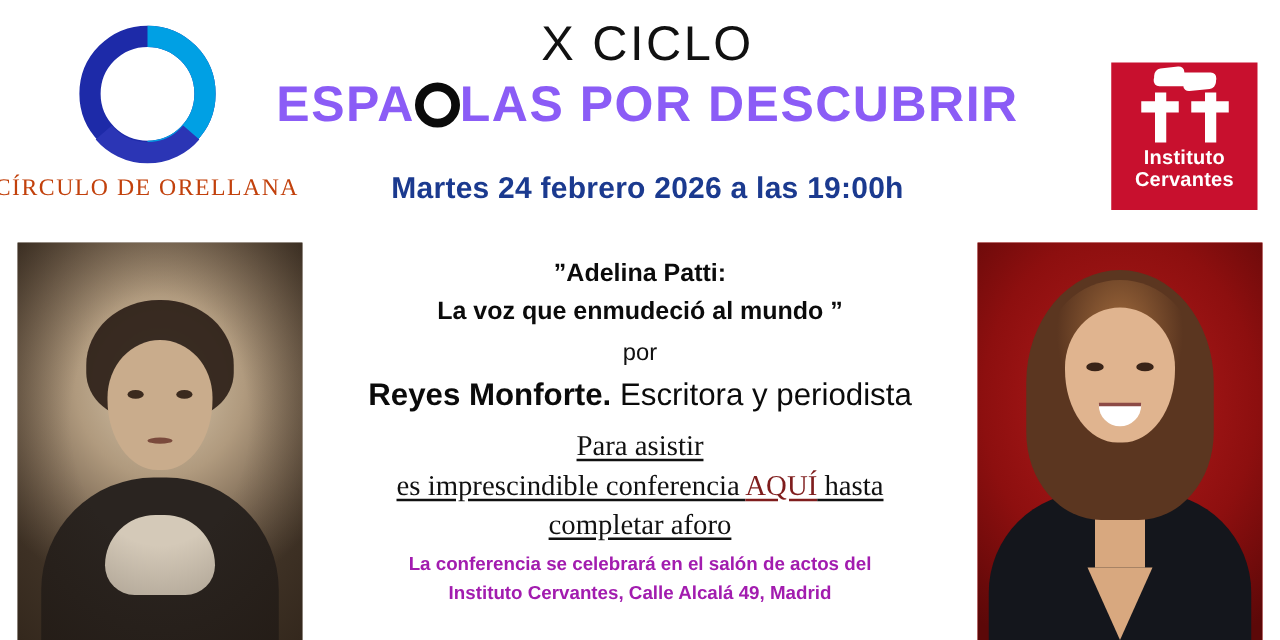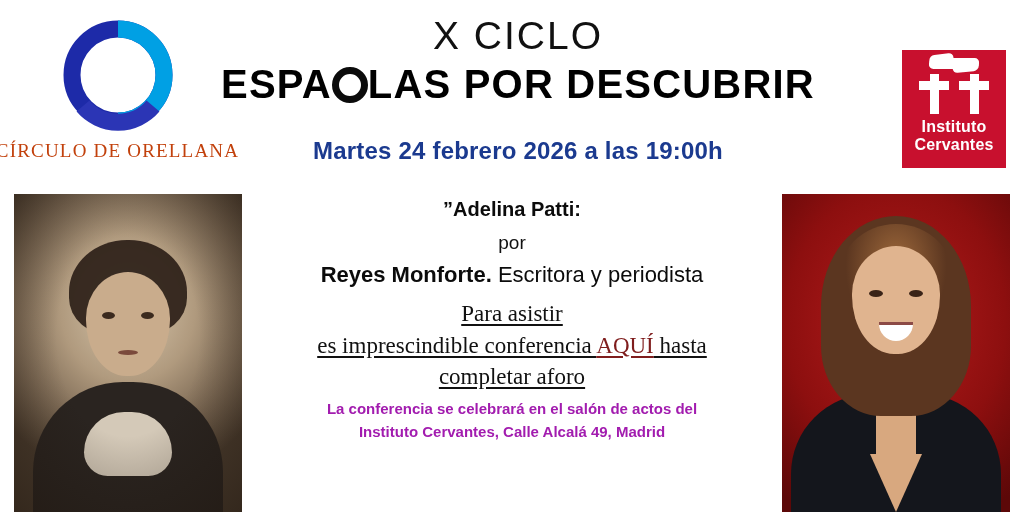--- a/index.html
+++ b/index.html
@@ -68,21 +68,21 @@
     font-size: 39px;
     font-weight: 400;
     letter-spacing: 2px;
     color: #111111;
     margin-bottom: 2px;
   }
   .main-title {
     font-size: 40px;
     font-weight: 700;
     letter-spacing: 1.2px;
-    color: #000000;
+    color: #8b5cf6;
     white-space: nowrap;
     margin-top: 4px;
   }
   .main-title .o-circle {
     display: inline-block;
     position: relative;
     width: 36px;
     height: 36px;
     vertical-align: -5px;
   }
@@ -102,21 +102,21 @@
     font-weight: 600;
     color: #1b3a8f;
     letter-spacing: 0.2px;
   }
 
   
   .cervantes-logo {
     position: absolute;
     right: 18px;
     top: 50px;
-    width: 104px;
+    width: 117px;
     height: 118px;
     background: #c8102e;
     color: #ffffff;
     display: flex;
     flex-direction: column;
     align-items: center;
     justify-content: flex-start;
     padding-top: 4px;
     box-sizing: border-box;
   }
@@ -370,42 +370,42 @@
     height: 0;
     border-left: 26px solid transparent;
     border-right: 26px solid transparent;
     border-top: 58px solid #d8a87f;
   }
 
   
   .content {
     position: absolute;
     left: 248px;
-    top: 188px;
+    top: 198px;
     width: 528px;
     text-align: center;
     color: #111111;
   }
   .talk-title-1,
   .talk-title-2 {
     font-size: 20px;
     font-weight: 700;
     line-height: 1.5;
     color: #0b0b0b;
   }
   .talk-title-1 { margin-top: 6px; }
   .por {
     font-size: 19px;
     font-weight: 400;
     margin-top: 8px;
     color: #111111;
   }
   .speaker {
     margin-top: 8px;
-    font-size: 22px;
+    font-size: 25px;
     color: #0b0b0b;
   }
   .speaker .name { font-weight: 700; }
   .speaker .role { font-weight: 400; }
 
   .register {
     margin-top: 10px;
     font-family: "Liberation Serif", serif;
     font-size: 23px;
     line-height: 1.38;
@@ -495,20 +495,21 @@
     <div class="pr-hair"></div>
     <div class="pr-hair-hl"></div>
     <div class="pr-face"></div>
     <div class="pr-eye-l"></div>
     <div class="pr-eye-r"></div>
     <div class="pr-smile"></div>
   </div>
 
   <div class="content">
     <div class="talk-title-1">”Adelina Patti:</div>
+    <div class="talk-title-2">La voz que enmudeció al mundo ”</div>
     <div class="por">por</div>
     <div class="speaker">
       <span class="name">Reyes Monforte.</span>
       <span class="role">Escritora y periodista</span>
     </div>
 
     <div class="register">
       <div><span>Para asistir</span></div>
       <div>
         <span>es imprescindible conferencia </span><a href="#">AQUÍ</a><span> hasta</span>

